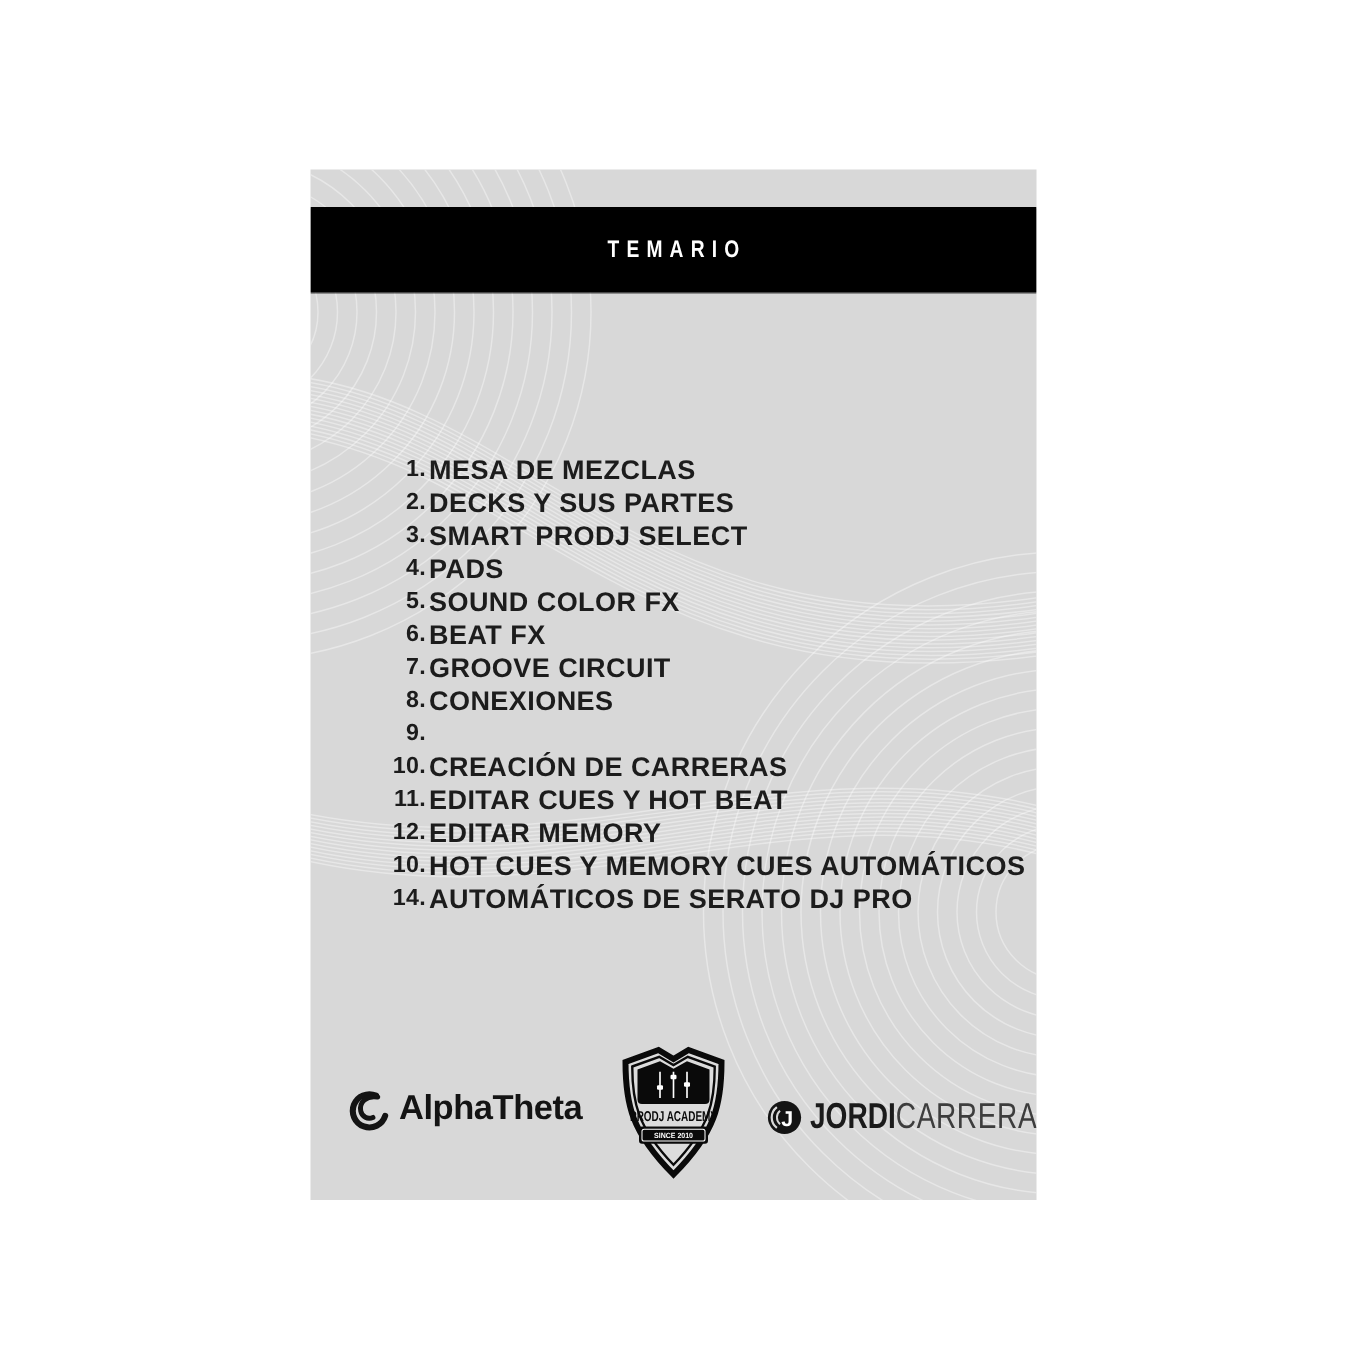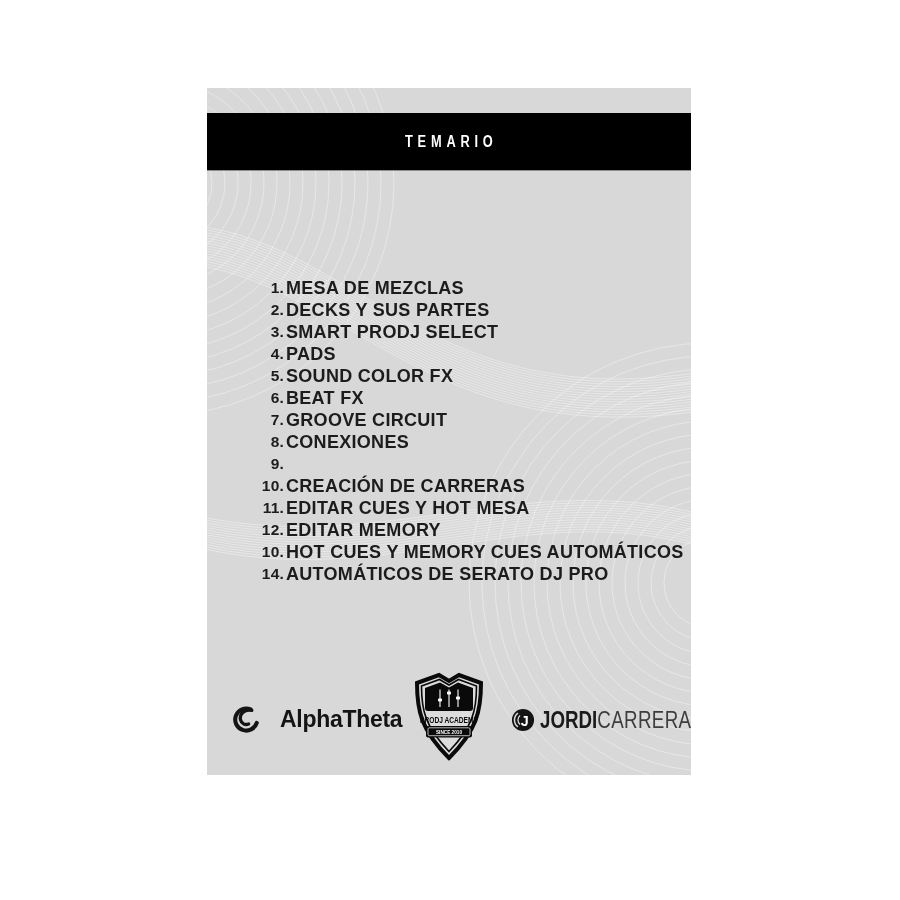--- a/index.html
+++ b/index.html
@@ -1,21 +1,21 @@
 <!DOCTYPE html>
 <html style="--card-bg: #d8d8d8; --header-bg: #000000; --text: #1c1c1c;"><head>
 <meta charset="utf-8">
 <style>
   html,body{margin:0;padding:0;}
   body{
     width:900px;height:900px;position:relative;background:#ffffff;
     font-family:"Liberation Sans", sans-serif;overflow:hidden;
   }
   .card{
-    position:absolute;left:207px;top:88px;width:484px;height:687px;
+    position:absolute;left:207px;top:113px;width:484px;height:687px;
     background:var(--card-bg,#d8d8d8);overflow:hidden;
   }
   .texture{position:absolute;left:0;top:0;width:100%;height:100%;pointer-events:none;}
   .header-bar{
     position:absolute;left:0;top:25px;width:100%;height:57px;
     background:var(--header-bg,#000);display:flex;align-items:center;justify-content:center;
     box-shadow:0 1px 0 rgba(0,0,0,.35);
   }
   .header-title{
     color:#ffffff;font-weight:bold;font-size:16px;letter-spacing:6px;
@@ -26,21 +26,21 @@
   .num{
     width:37px;flex:0 0 37px;text-align:right;font-weight:bold;font-size:15.5px;
     color:var(--text,#1c1c1c);letter-spacing:0.2px;
   }
   .label{
     margin-left:2px;font-weight:bold;font-size:18px;color:var(--text,#1c1c1c);
     letter-spacing:0.3px;white-space:nowrap;
   }
   .logo-alphatheta{
     position:absolute;left:24px;top:612px;height:38px;
-    display:flex;align-items:center;gap:18px;
+    display:flex;align-items:flex-start;gap:4px;
   }
   .at-text{font-size:23px;font-weight:bold;color:#141414;letter-spacing:-0.3px;white-space:nowrap;}
   .badge{position:absolute;left:202px;top:581px;width:80px;height:94px;}
   .logo-jc{
     position:absolute;left:304px;top:618px;height:28px;
     display:flex;align-items:center;gap:5px;
   }
   .jc-text{display:flex;white-space:nowrap;transform:scaleX(0.78);transform-origin:left center;font-size:24px;}
   .jc-first{font-weight:bold;color:#1a1a1a;}
   .jc-last{font-weight:normal;color:#3d3d3d;letter-spacing:0.5px;}
@@ -155,21 +155,21 @@
     </div>
       <div class="row">
       <span class="num">9.</span>
     </div>
       <div class="row">
       <span class="num">10.</span>
       <span class="label">CREACIÓN DE CARRERAS</span>
     </div>
       <div class="row">
       <span class="num">11.</span>
-      <span class="label">EDITAR CUES Y HOT MESA</span>
+      <span class="label">EDITAR CUES Y HOT BEAT</span>
     </div>
       <div class="row">
       <span class="num">12.</span>
       <span class="label">EDITAR MEMORY</span>
     </div>
       <div class="row">
       <span class="num">10.</span>
       <span class="label">HOT CUES Y MEMORY CUES AUTOMÁTICOS</span>
     </div>
       <div class="row">

